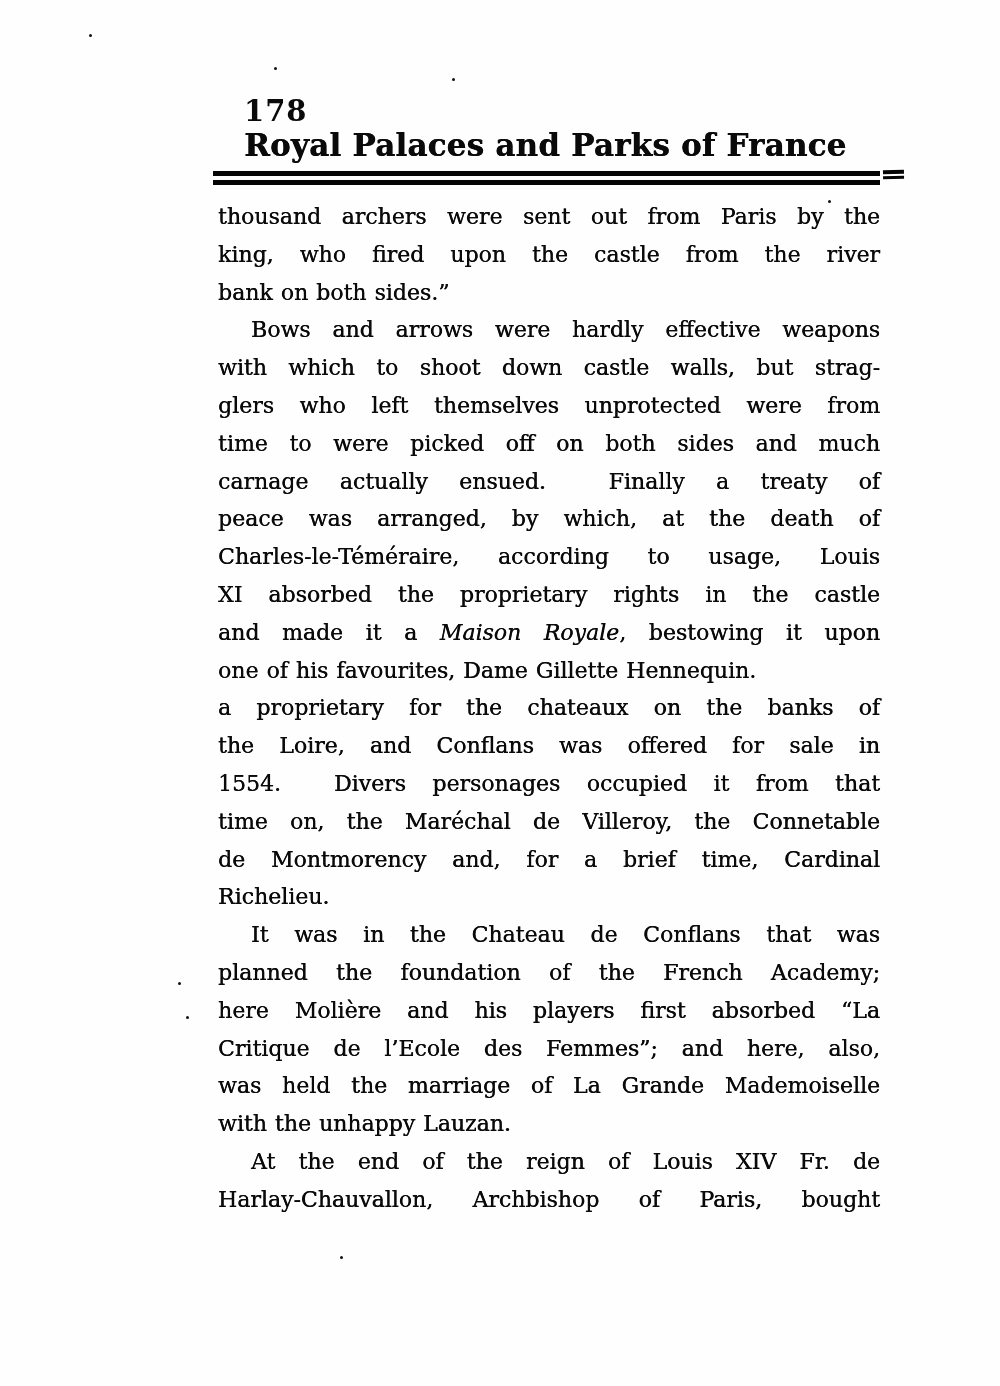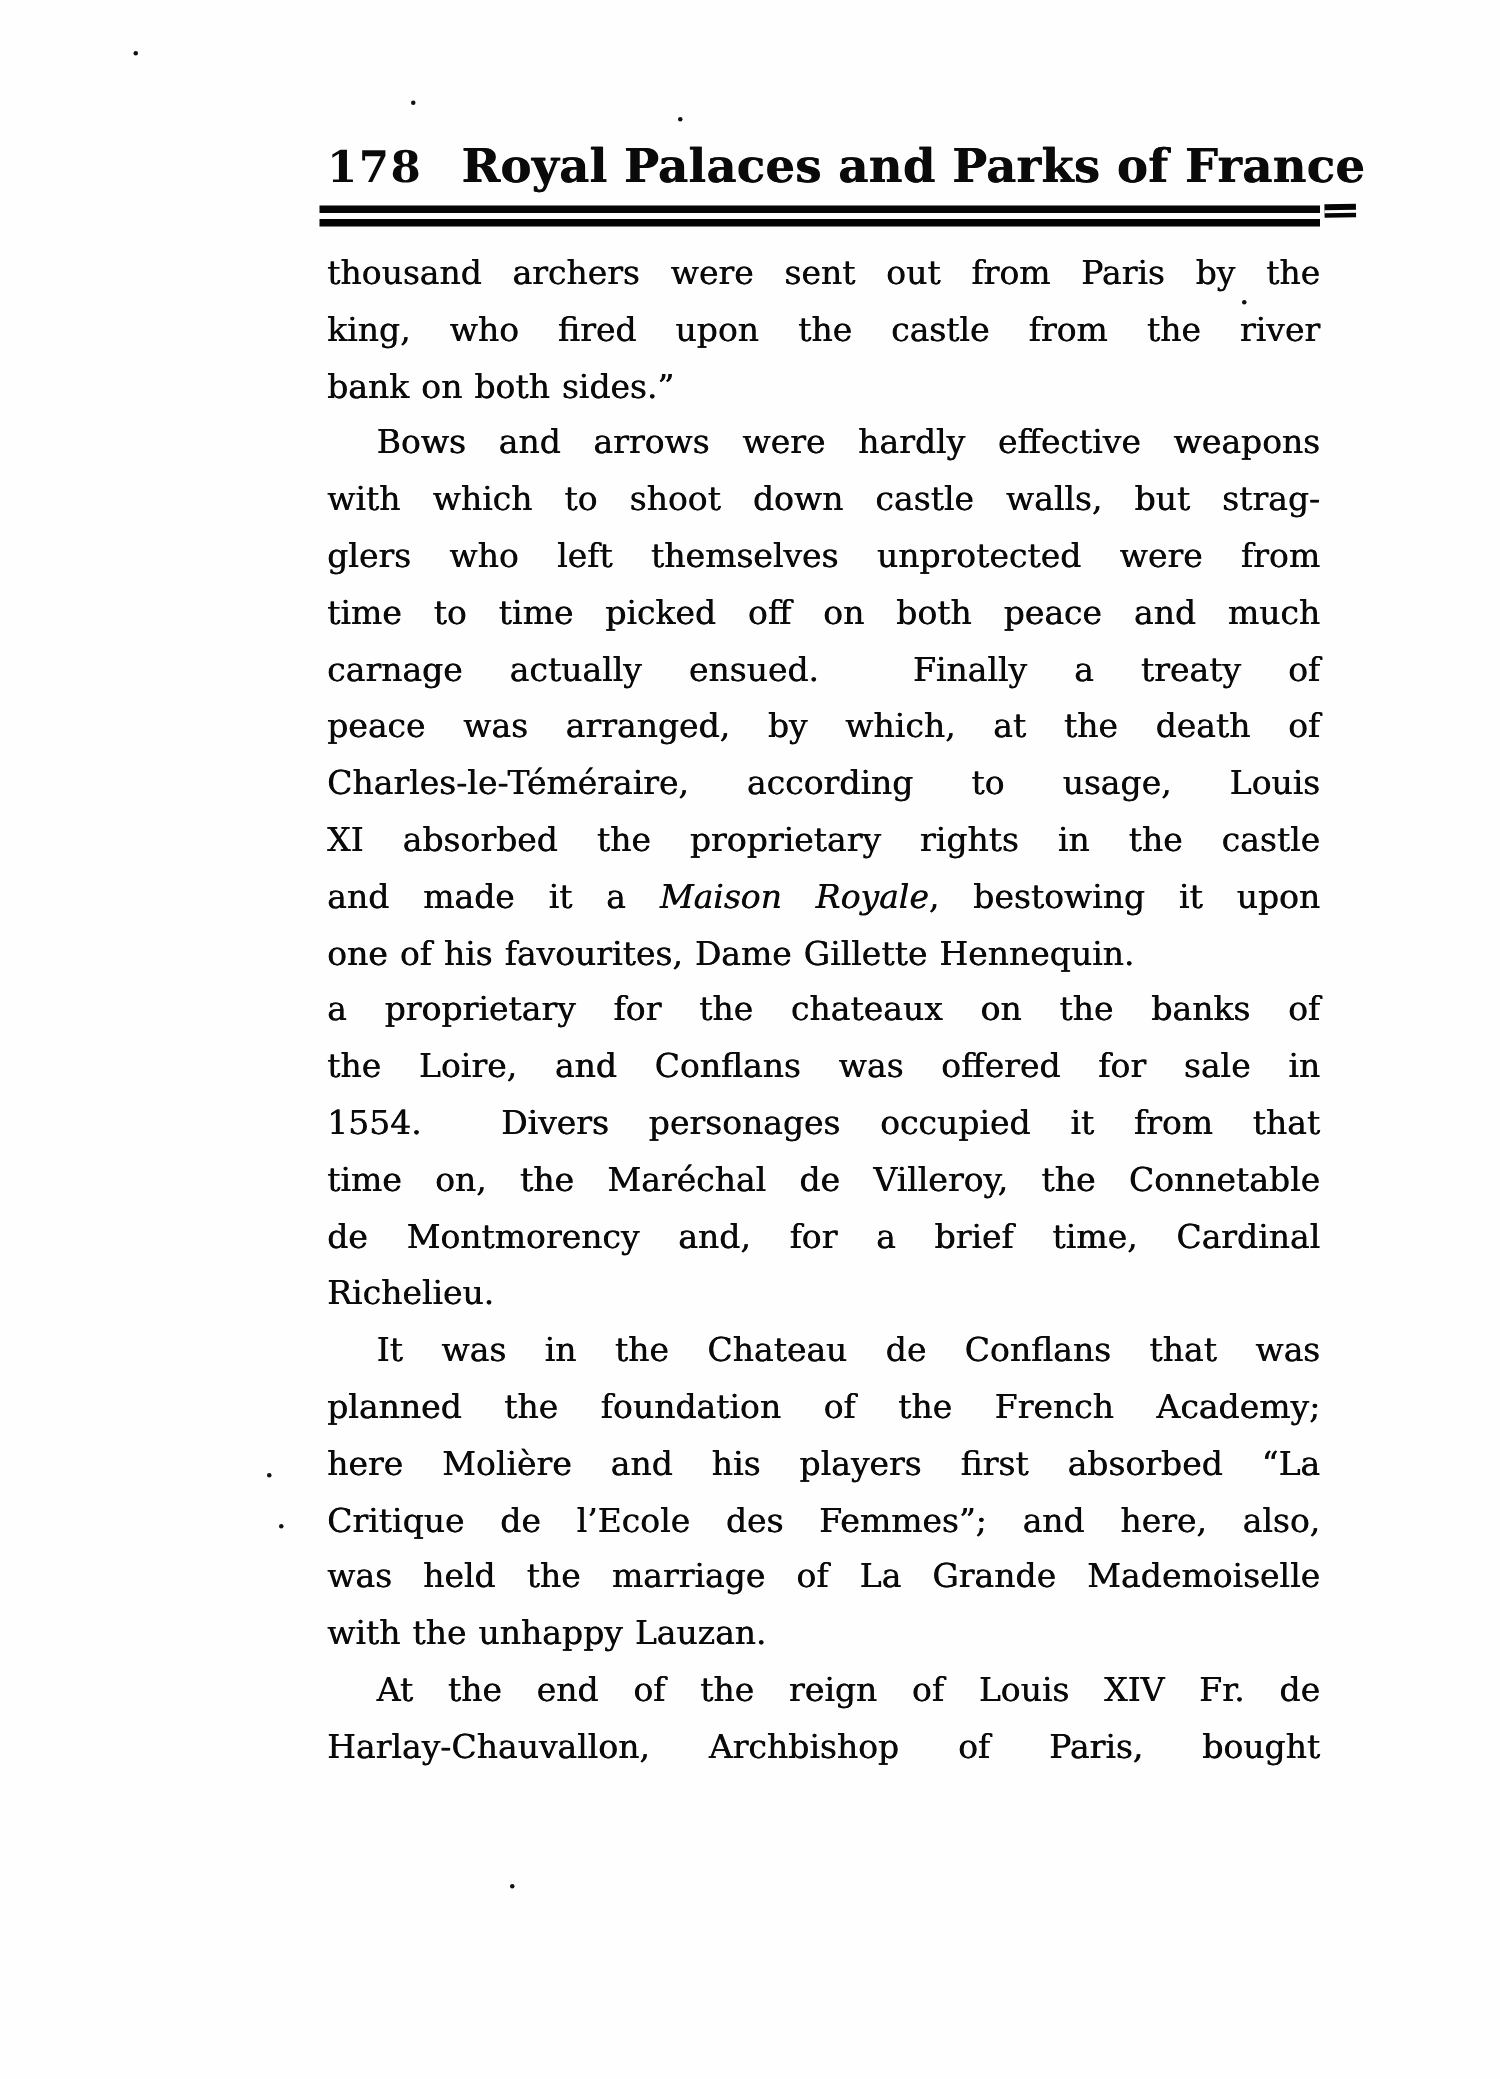--- a/index.html
+++ b/index.html
@@ -20,20 +20,21 @@
     position: absolute;
     left: 218px;
     top: 94px;
     width: 662px;
   }
   .page-header {
     display: flex;
     align-items: baseline;
     font-weight: bold;
     white-space: nowrap;
+    flex-direction: column;
   }
   .page-number {
     font-size: 29px;
     line-height: 34px;
     letter-spacing: 1px;
   }
   .running-title {
     margin: 0 0 0 26px;
     font-size: 31px;
     line-height: 34px;
@@ -130,21 +131,21 @@
     <main class="page-body" id="body-container">
         <div class="paragraph">
           <div class="text-line">thousand archers were sent out from Paris by the</div>
           <div class="text-line">king, who fired upon the castle from the river</div>
           <div class="text-line last">bank on both sides.”</div>
         </div>
         <div class="paragraph">
           <div class="text-line indent">Bows and arrows were hardly effective weapons</div>
           <div class="text-line">with which to shoot down castle walls, but strag-</div>
           <div class="text-line">glers who left themselves unprotected were from</div>
-          <div class="text-line">time to time picked off on both peace and much</div>
+          <div class="text-line">time to were picked off on both sides and much</div>
           <div class="text-line">carnage actually ensued.&nbsp; Finally a treaty of</div>
           <div class="text-line">peace was arranged, by which, at the death of</div>
           <div class="text-line">Charles-le-Téméraire, according to usage, Louis</div>
           <div class="text-line">XI absorbed the proprietary rights in the castle</div>
           <div class="text-line">and made it a <i>Maison Royale</i>, bestowing it upon</div>
           <div class="text-line last">one of his favourites, Dame Gillette Hennequin.</div>
         </div>
         <div class="paragraph">
           <div class="text-line">a proprietary for the chateaux on the banks of</div>
           <div class="text-line">the Loire, and Conflans was offered for sale in</div>

